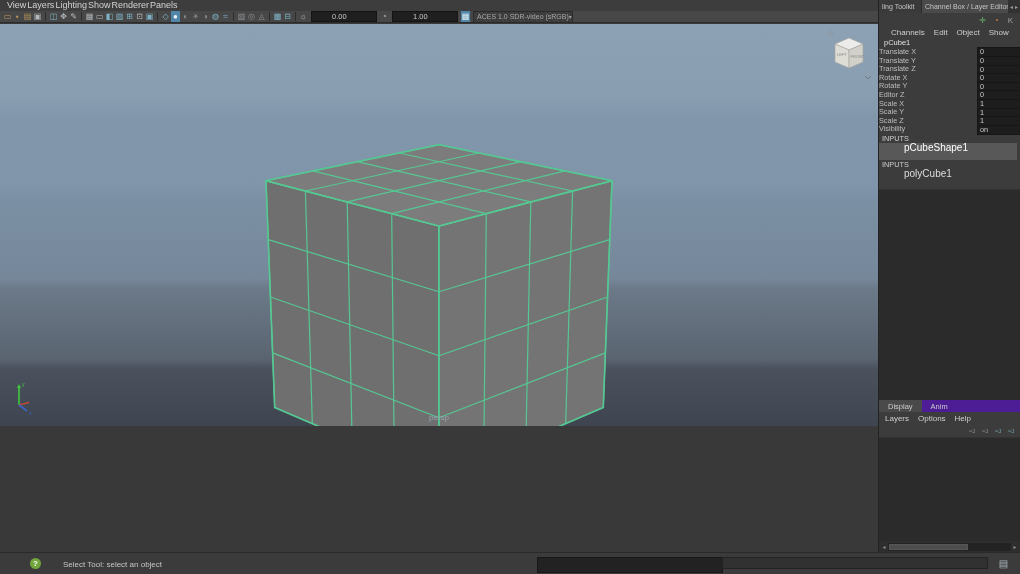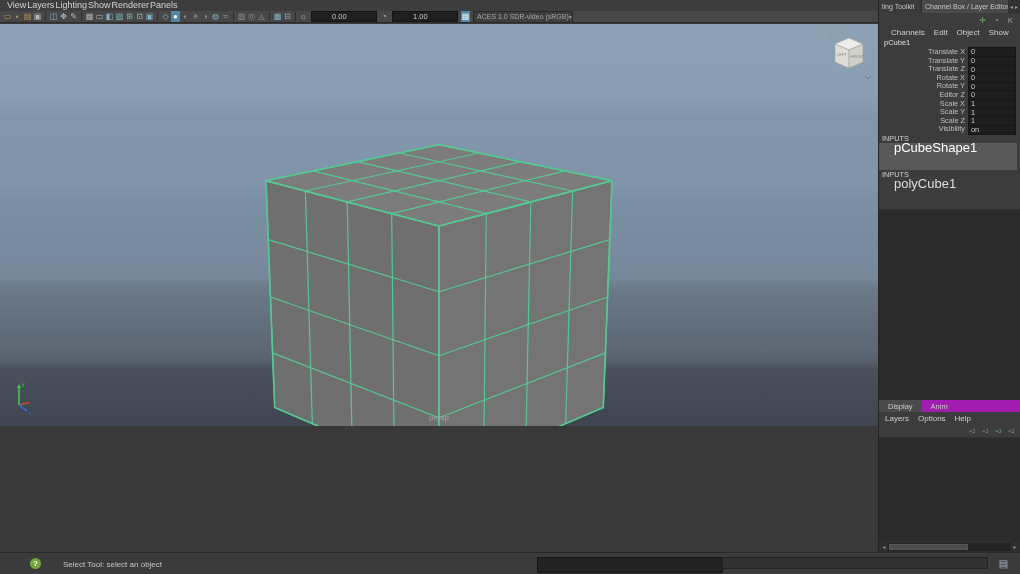--- a/index.html
+++ b/index.html
@@ -43,31 +43,31 @@
   .rtab{padding:0 3px;display:flex;align-items:center;white-space:nowrap;overflow:hidden}
   .rtab.first{flex:0 0 36px;background:#3a3a3a;border-right:1px solid #2a2a2a}
   .rtab.active{background:#4a4a4a;flex:1}
   .rtab-arrows{display:flex;gap:2px;align-items:center;font-size:6px;color:#999;padding:0 2px;flex:0 0 auto}
   .cb-icons{height:13px;display:flex;justify-content:flex-end;gap:5px;padding-right:5px;align-items:center;font-size:8px;flex:0 0 auto}
   .cb-icons .ic{line-height:13px}
   .cb-menu{height:12px;display:flex;gap:9px;padding-left:12px;font-size:8px;color:#cfcfcf;align-items:center;flex:0 0 auto}
   .cb-object{height:10px;font-size:7.5px;color:#e0e0e0;padding-left:5px;line-height:10px;flex:0 0 auto}
   #channel-rows{flex:0 0 auto}
   .ch-row{height:8.6px;display:flex;align-items:center}
-  .ch-label{width:86px;text-align:right;font-size:7.3px;color:#bebebe;padding-right:3px;flex:0 0 auto;line-height:8.6px}
+  .ch-label{width:86px;text-align:left;font-size:7.3px;color:#bebebe;padding-right:12px;flex:0 0 auto;line-height:8.6px}
   .ch-value{width:42px;height:7.8px;background:#1d1d1d;border:1px solid #161616;font-size:7.3px;color:#cccccc;
             padding:0 2px;line-height:7.8px;flex:0 0 auto}
   .cb-header{font-size:7.3px;color:#cfcfcf;padding-left:3px;height:9px;line-height:9px;flex:0 0 auto}
-  .cb-node{font-size:13px;color:#dddddd;padding-left:15px;height:27px;line-height:9px;flex:0 0 auto}
+  .cb-node{font-size:10px;color:#dddddd;padding-left:25px;height:17px;line-height:9px;flex:0 0 auto}
   .cb-node.selected{background:#585858;color:#fff;margin-right:3px}
   .cb-well{flex:1;background:#2b2b2b;margin-top:3px;border-top:1px solid #333}
 
   
   .le{flex:0 0 152px;display:flex;flex-direction:column}
-  .le-tabs{height:12px;display:flex;font-size:7.5px;color:#ccc;background:#a21caf}
+  .le-tabs{height:12px;display:flex;font-size:7.5px;color:#ccc;background:#4c1d95}
   .le-tab{padding:0 9px;display:flex;align-items:center}
   .le-tab.active{background:#4a4a4a}
   .le-menu{height:12px;display:flex;gap:9px;font-size:8px;color:#cfcfcf;padding-left:6px;align-items:center}
   .le-icons{height:13px;display:flex;justify-content:flex-end;gap:4px;padding-right:5px;align-items:center;font-size:8px}
   .le-well{flex:1;background:#2b2b2b;border-top:1px solid #333}
   .hscroll{height:11px;background:#2e2e2e;display:flex;align-items:center;padding:0 1px}
   .hs-arrow{width:8px;font-size:6px;color:#8a8a8a;text-align:center;flex:0 0 auto}
   .hs-track{flex:1;height:8px;background:#232323;position:relative}
   .hs-thumb{position:absolute;left:1px;top:1px;height:6px;width:64%;background:#4d4d4d;border:1px solid #565656;box-sizing:border-box}
 

